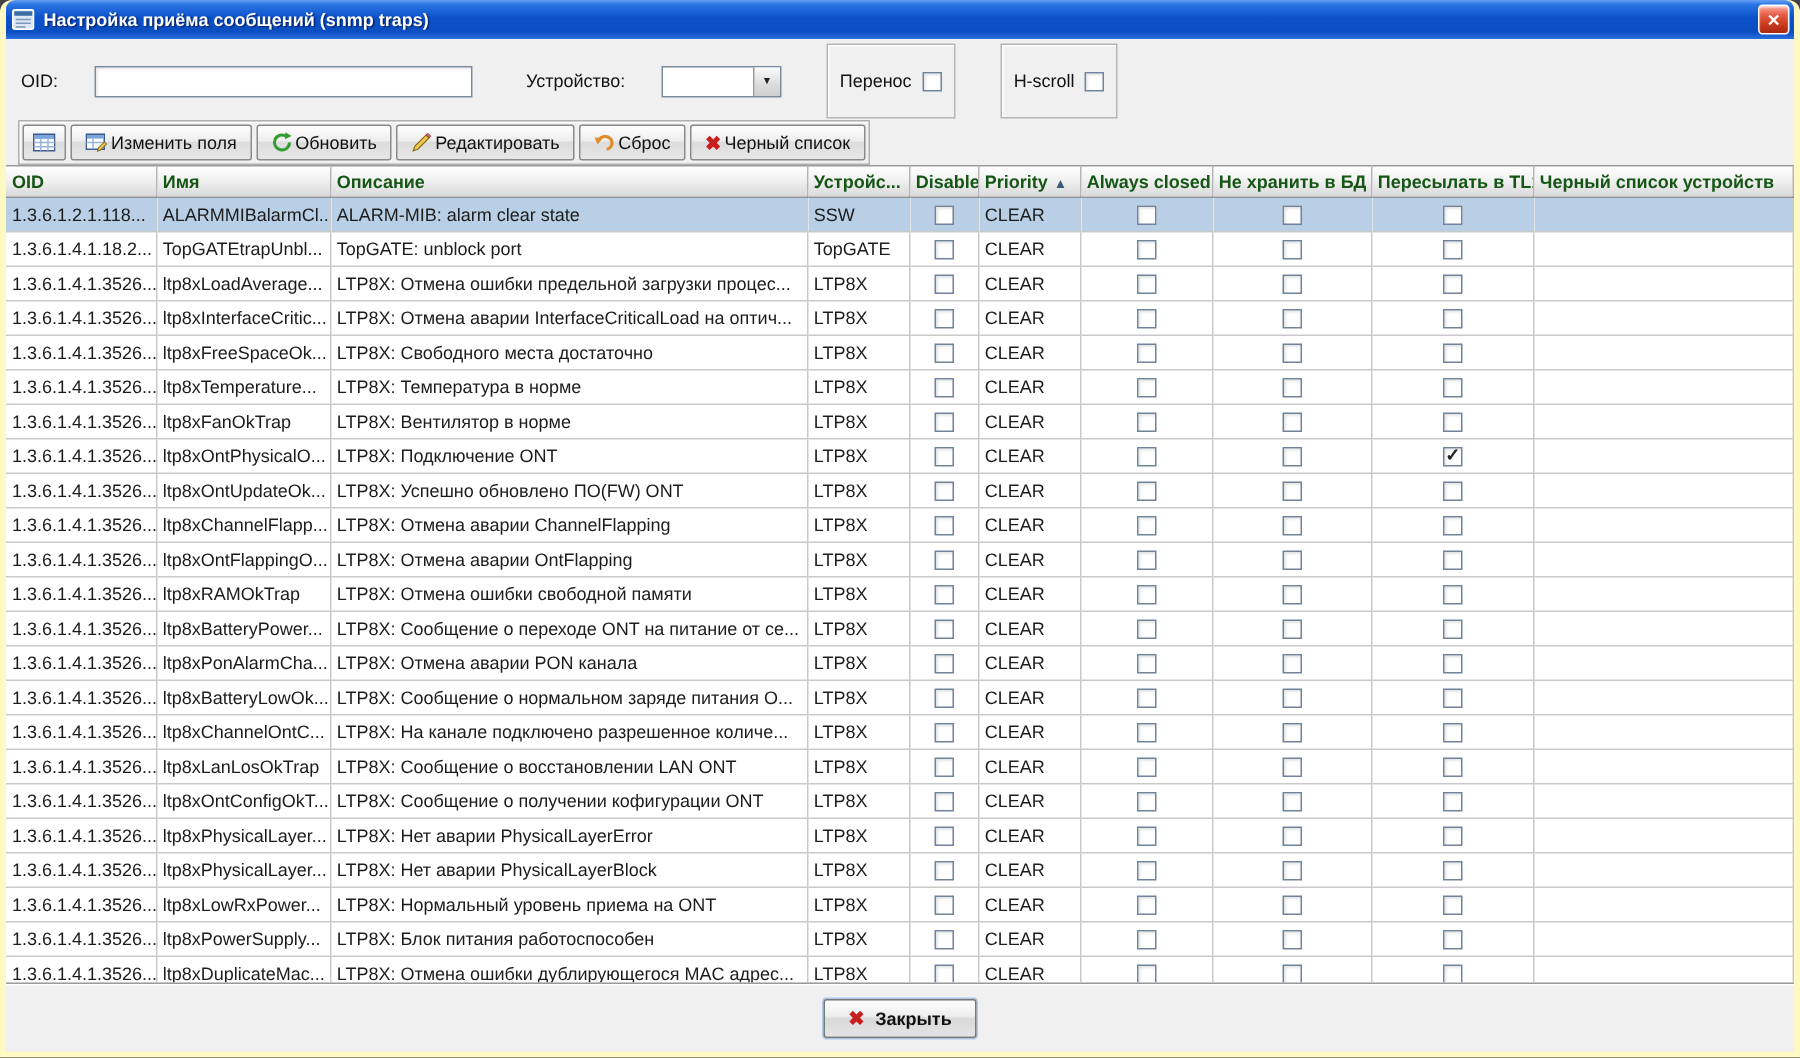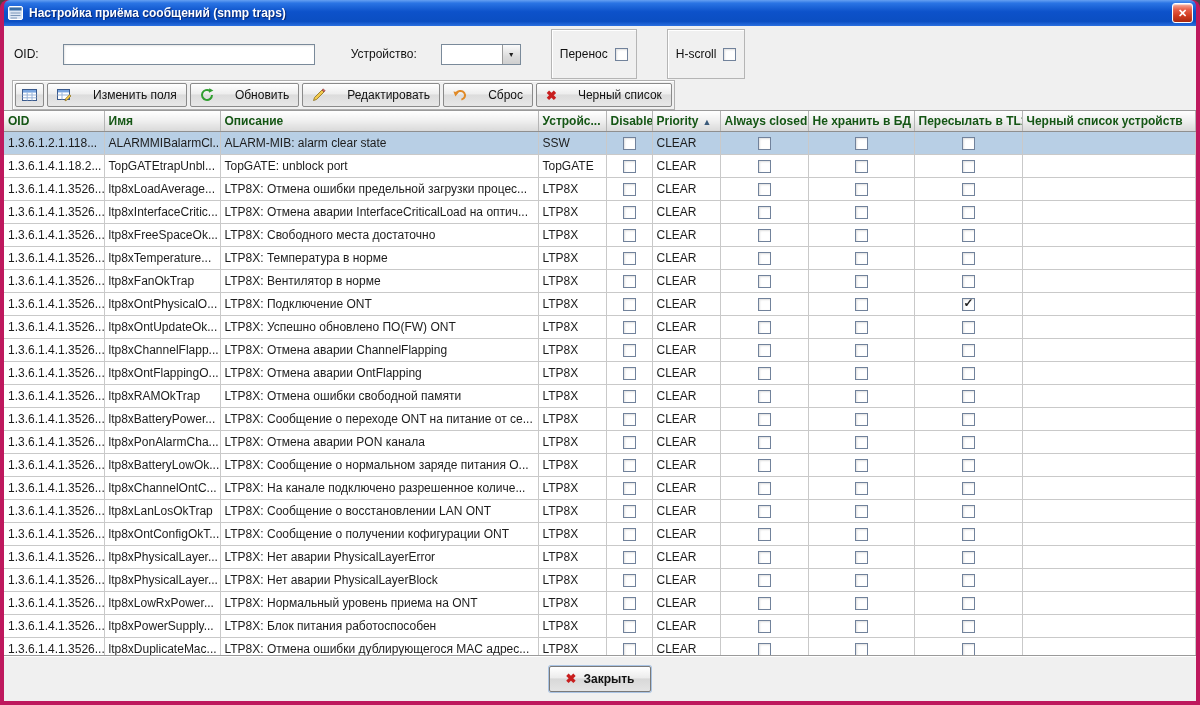--- a/index.html
+++ b/index.html
@@ -1,19 +1,19 @@
 <!DOCTYPE html>
 <html><head>
 <meta charset="utf-8">
 <style>
   *{margin:0;padding:0;box-sizing:border-box;}
   html,body{background:#444;}
   body{font-family:"Liberation Sans",sans-serif;}
 
-  .window{width:1200px;height:705px;padding:0 4px 4px;background:#be185d;
+  .window{width:1200px;height:705px;padding:0 4px 4px;background:#fef9c3;
     display:flex;flex-direction:column;border-radius:8px 8px 0 0;overflow:hidden;}
 
   
   .titlebar{flex:0 0 26px;display:flex;align-items:center;gap:6px;padding:0 3px 0 4px;
     background:linear-gradient(180deg,#66a0f2 0%,#2a74e4 12%,#0d52ca 45%,#0b4ec2 82%,#2a6fe0 100%);
     border-radius:6px 6px 0 0;}
   .title-text{flex:1;color:#fff;font-size:12px;font-weight:700;
     text-shadow:1px 1px 1px rgba(0,10,60,.7);white-space:nowrap;overflow:hidden;}
   .win-close{width:21px;height:20px;border:1px solid #fff;border-radius:3px;cursor:default;
     background:linear-gradient(180deg,#f7b0a0 0%,#e8604a 30%,#d03c20 65%,#a82810 100%);
@@ -35,21 +35,21 @@
   .group{display:inline-flex;align-items:center;gap:7px;padding:17px 8px;border:1px solid #b5b5b5;
     box-shadow:1px 1px 0 #fff inset;margin-left:6px;}
 
   .cb{display:inline-block;width:13px;height:13px;background:#fff;border:1px solid #71829b;
     box-shadow:inset 1px 1px 2px rgba(0,0,0,.13);vertical-align:middle;position:relative;}
   .cb.checked::after{content:"✓";position:absolute;left:1px;top:-3px;font-size:12px;font-weight:700;color:#222;}
 
   
   .actionbar-wrap{flex:0 0 30px;padding:1px 0 0 8px;}
   .actionbar{display:inline-flex;gap:3px;padding:2px;border:1px solid #b0b0b0;box-shadow:1px 1px 0 #fff inset;align-items:center;}
-  .tbtn{height:24px;display:inline-flex;align-items:center;gap:21px;padding:0 9px;
+  .tbtn{height:24px;display:inline-flex;align-items:center;gap:2px;padding:0 9px;
     font:12px "Liberation Sans",sans-serif;color:#111;cursor:default;
     background:linear-gradient(180deg,#ffffff 0%,#ededed 45%,#dcdcdc 50%,#e7e7e7 100%);
     border:1px solid #8a8a8a;border-radius:2px;}
   .tbtn.icon-only{padding:0 6px;}
   .red-x{color:#c81e1e;font-weight:700;font-size:13px;line-height:1;}
 
   
   .table-wrap{flex:1;overflow:hidden;background:#fff;border-top:1px solid #9a9a9a;}
   table{border-collapse:collapse;table-layout:fixed;width:100%;font:12px "Liberation Sans",sans-serif;}
   th{height:20px;padding:1px 4px;text-align:left;white-space:nowrap;overflow:hidden;

